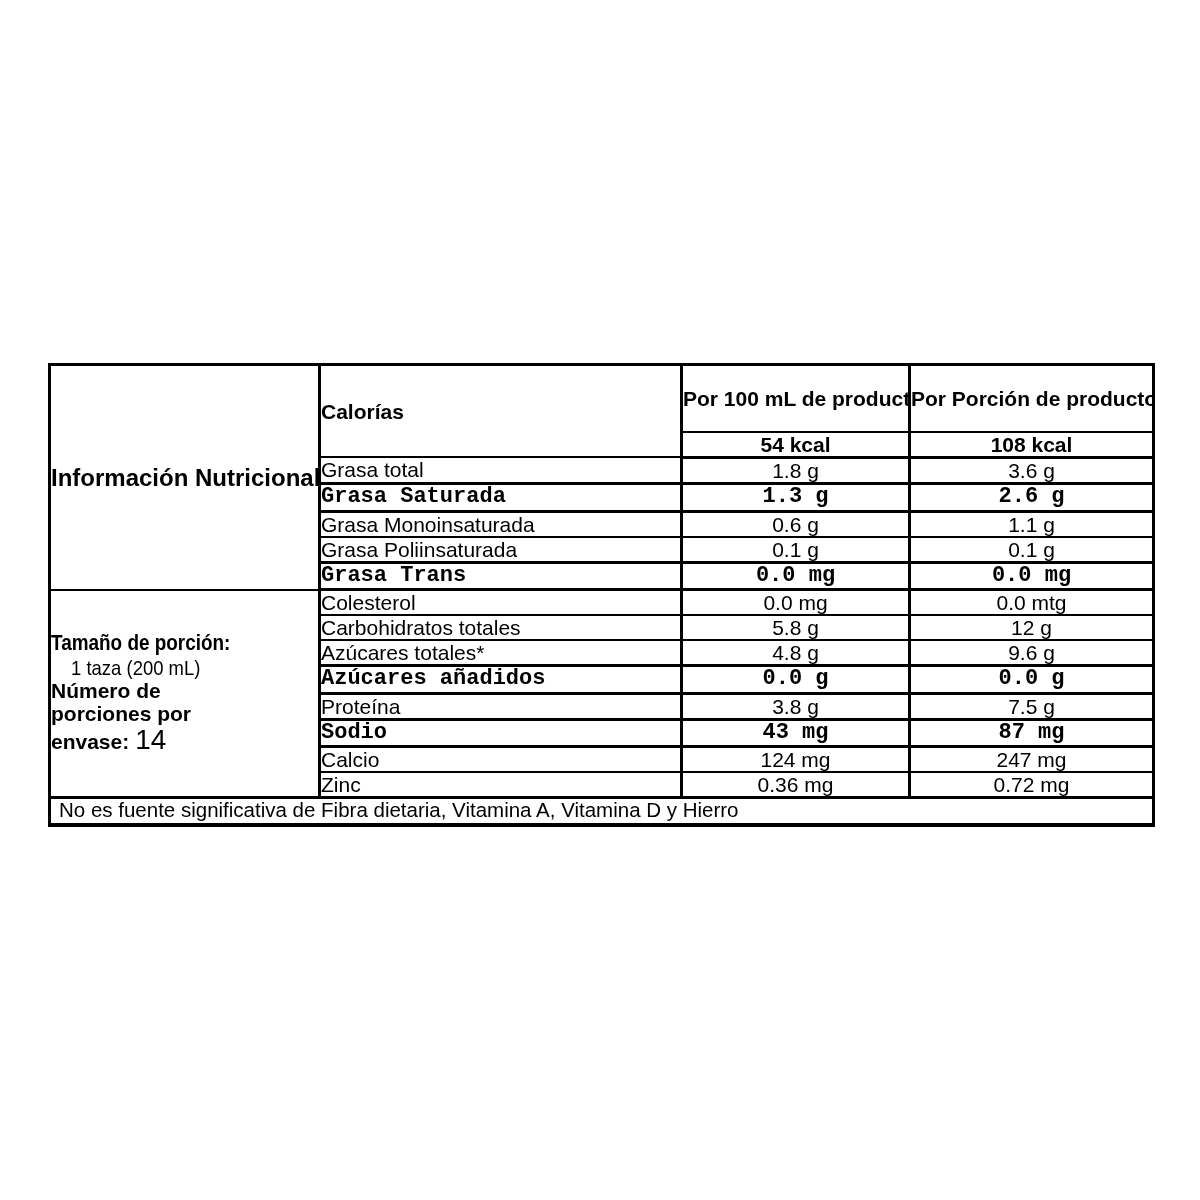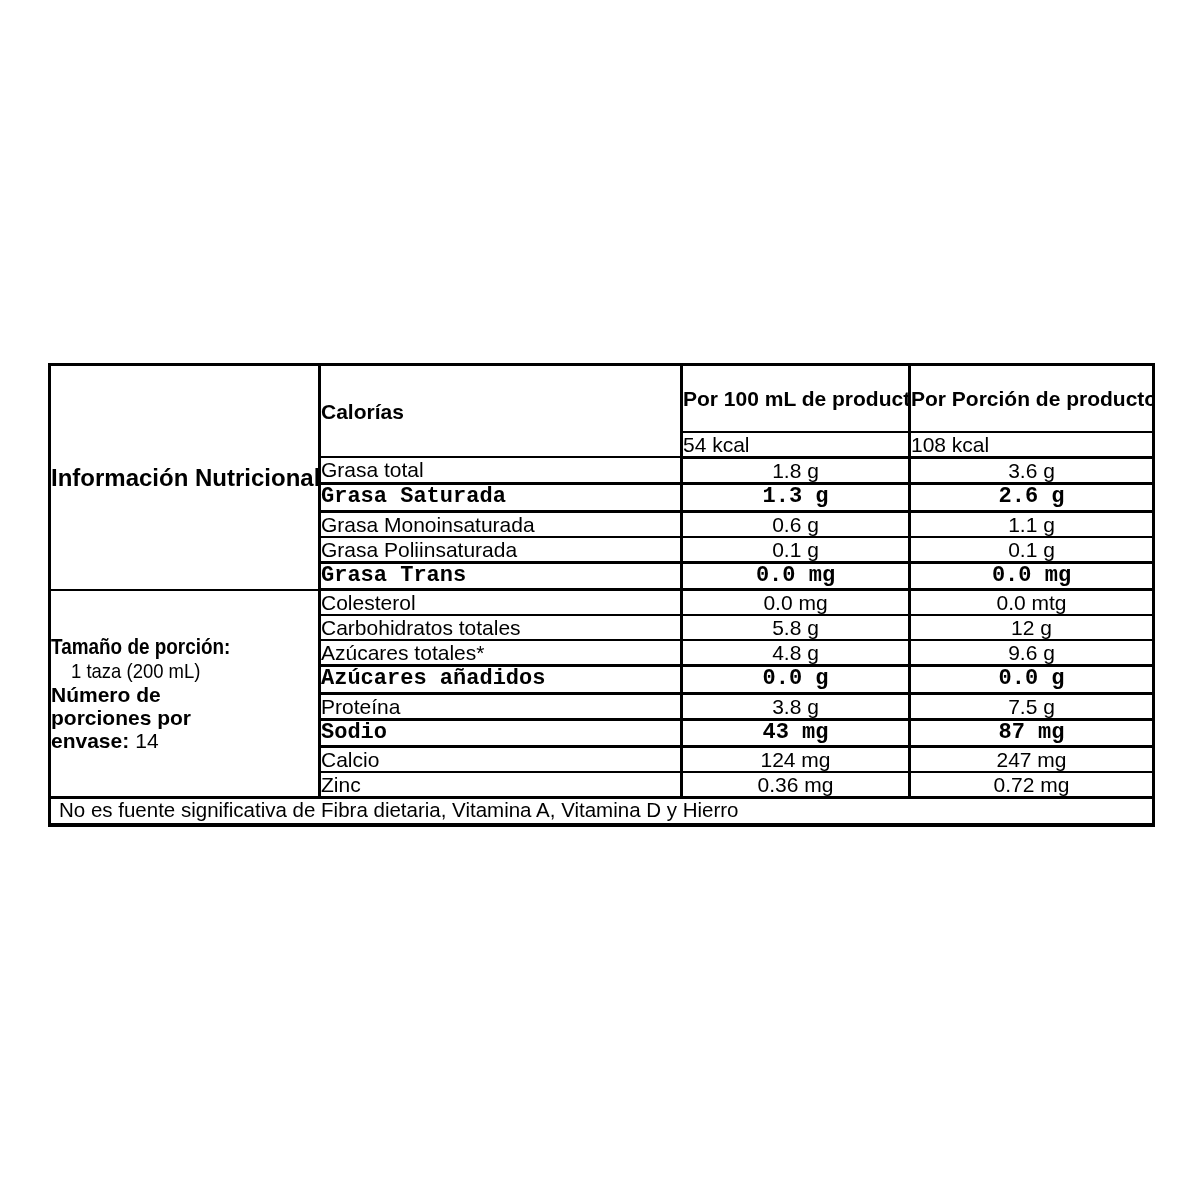--- a/index.html
+++ b/index.html
@@ -65,23 +65,23 @@
     font-weight: bold;
     font-size: 20.5px;
     line-height: 21px;
     text-align: center;
     white-space: pre-line;
     vertical-align: middle;
   }
   tr.r-kcal > td {
     border-top-width: 2px;
     border-bottom-width: 3px;
-    font-weight: normal;
+    font-weight: bold;
     font-size: 21px;
-    text-align: left;
+    text-align: center;
   }
 
   td.cell-info {
     vertical-align: top;
     padding: 7px 10px 0 17px;
     border-bottom-width: 3px;
     white-space: normal;
   }
   .title { font-weight: bold; font-size: 24px; line-height: 33px; }
 
@@ -102,21 +102,21 @@
   .b { font-weight: bold; }
   .cond {
     display: inline-block;
     transform: scaleX(0.88);
     transform-origin: 0 50%;
     white-space: nowrap;
   }
   .serv-size-label { font-size: 21.5px; }
   .serv-size-value-wrap { padding-left: 20px; }
   .serv-count-label { white-space: pre-line; font-size: 21px; }
-  .serv-count-value { margin-left: 6px; font-size: 21px; }
+  .serv-count-value { margin-left: 6px; font-size: 28px; }
 
   tr.r-note > td {
     border-top-width: 3px;
     font-size: 20.5px;
     padding-left: 8px;
     text-align: left;
   }
 
   .footnote {
     position: absolute;

